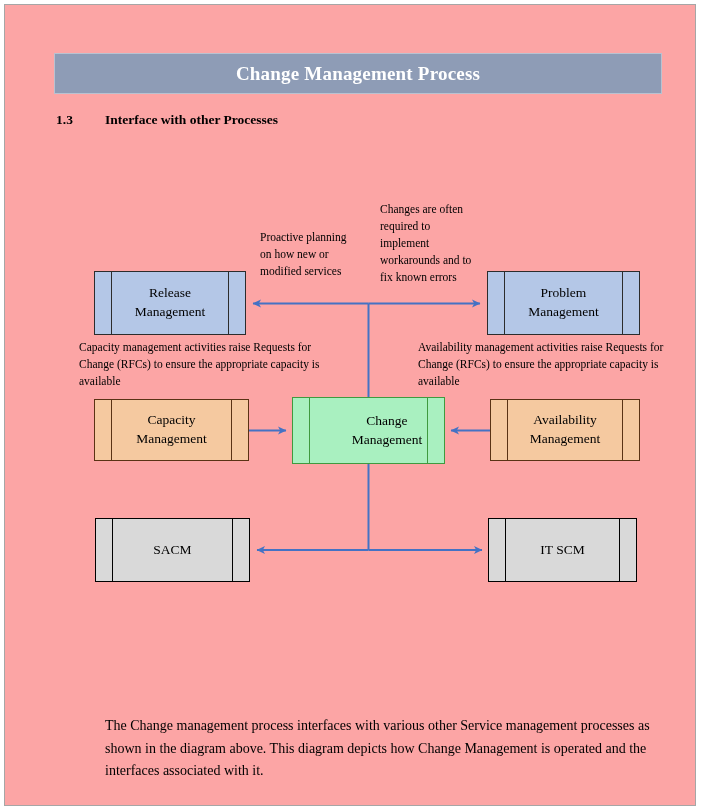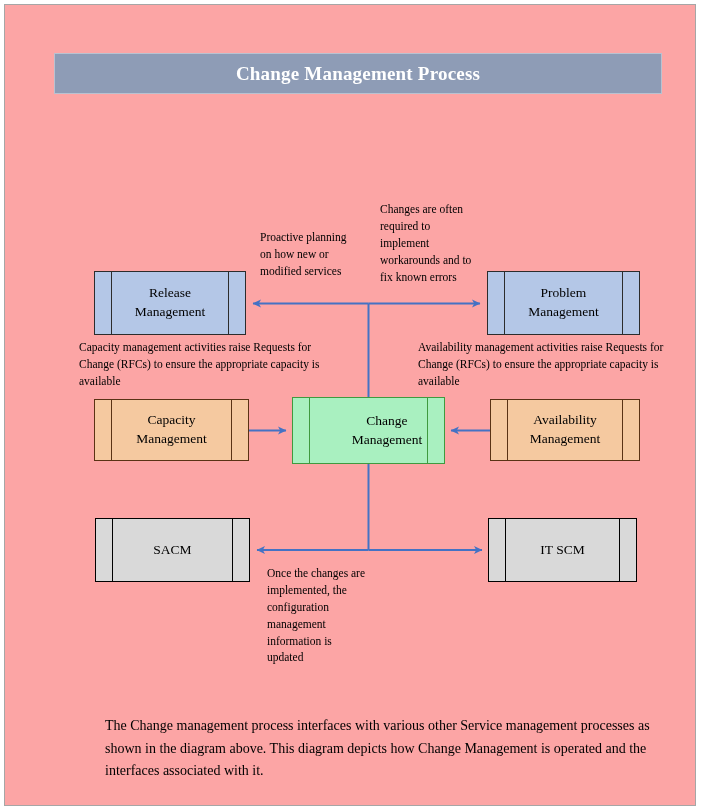--- a/index.html
+++ b/index.html
@@ -143,20 +143,23 @@
 </style>
 </head>
 <body>
 
 <div id="page">
 
   <div class="banner">
     <span class="banner-title">Change Management Process</span>
   </div>
 
+  <div class="section-heading">
+    <span class="section-num">1.3</span><span>Interface with other Processes</span>
+  </div>
 
   <svg id="diagram" viewBox="0 0 692 802" xmlns="http://www.w3.org/2000/svg">
     <defs>
       <marker id="arr" markerWidth="9" markerHeight="9" refX="8" refY="4.5" orient="auto" markerUnits="userSpaceOnUse">
         <path d="M0,0.6 L8.4,4.5 L0,8.4 L2.2,4.5 Z" fill="#4472c4"></path>
       </marker>
     </defs>
 
     <g>
       <path d="M363.5,392 L363.5,298.5" stroke="#4472c4" stroke-width="2" fill="none"></path>
@@ -214,17 +217,16 @@
   <div class="pbox gray" id="box-sacm">
     <span class="vline l"></span>
     <span class="vline r"></span>
     <span class="plabel">SACM</span>
   </div>
 
   <div class="note" id="note-changes">Changes are often required to implement workarounds and to fix known errors</div>
   <div class="note" id="note-proactive">Proactive planning on how new or modified services</div>
   <div class="note" id="note-capacity">Capacity management activities raise Requests for Change (RFCs) to ensure the appropriate capacity is available</div>
   <div class="note" id="note-availability">Availability management activities raise Requests for Change (RFCs) to ensure the appropriate capacity is available</div>
-  <div class="note" id="note-sacm">Once the changes are implemented, the configuration management information is updated</div>
 
   <div id="closing">The Change management process interfaces with various other Service management processes as shown in the diagram above. This diagram depicts how Change Management is operated and the interfaces associated with it.</div>
 
 </div>
 
 </body></html>

